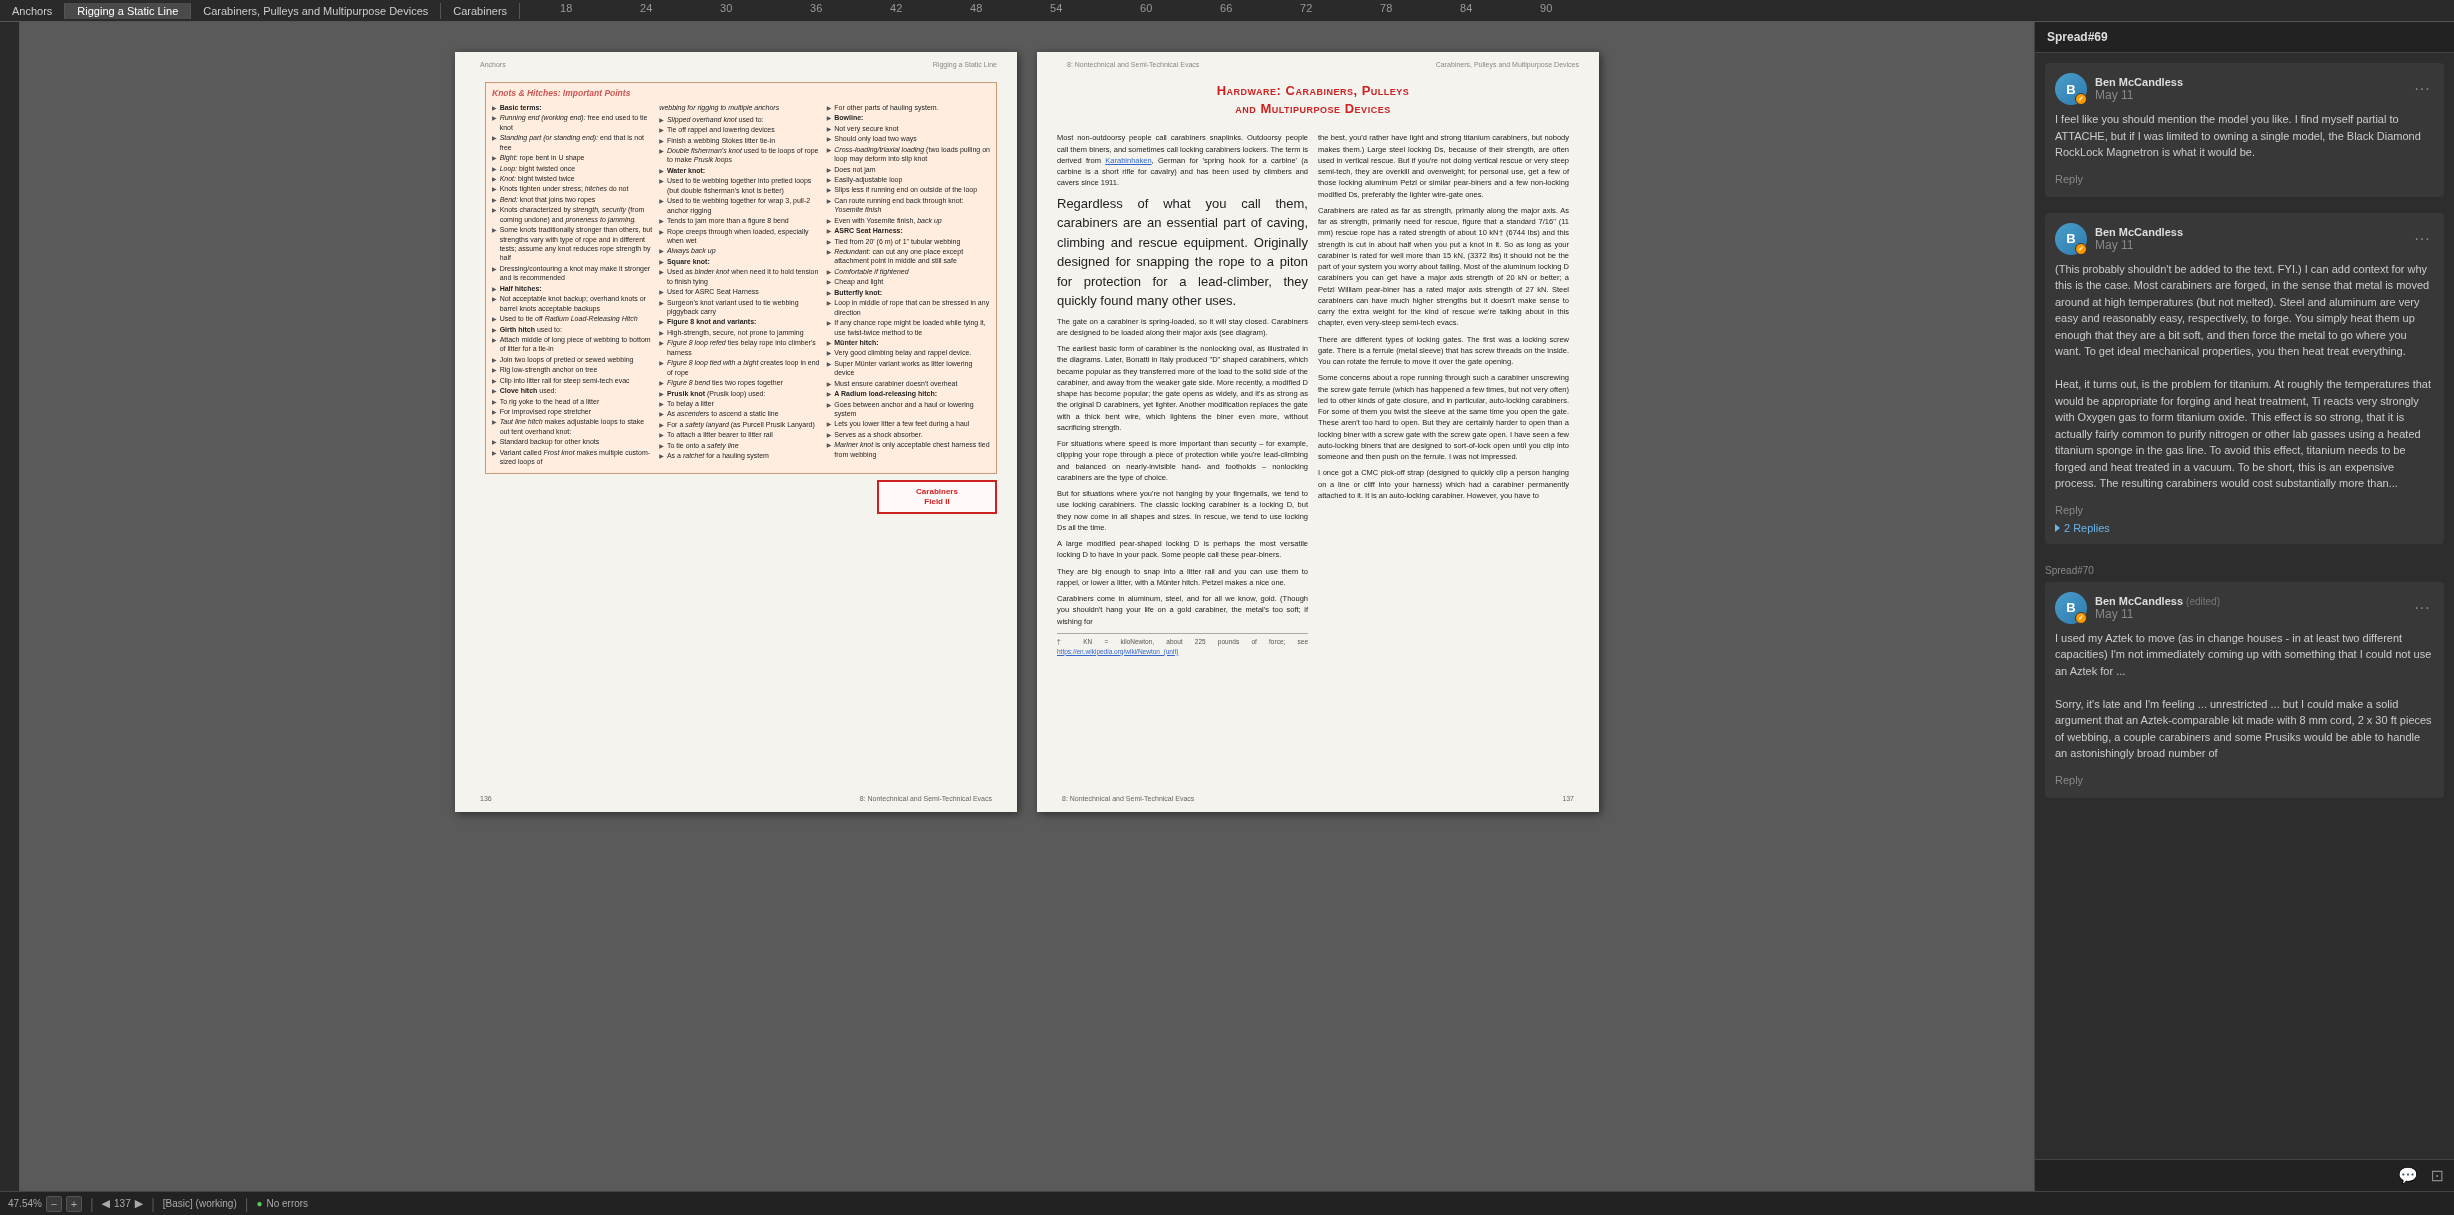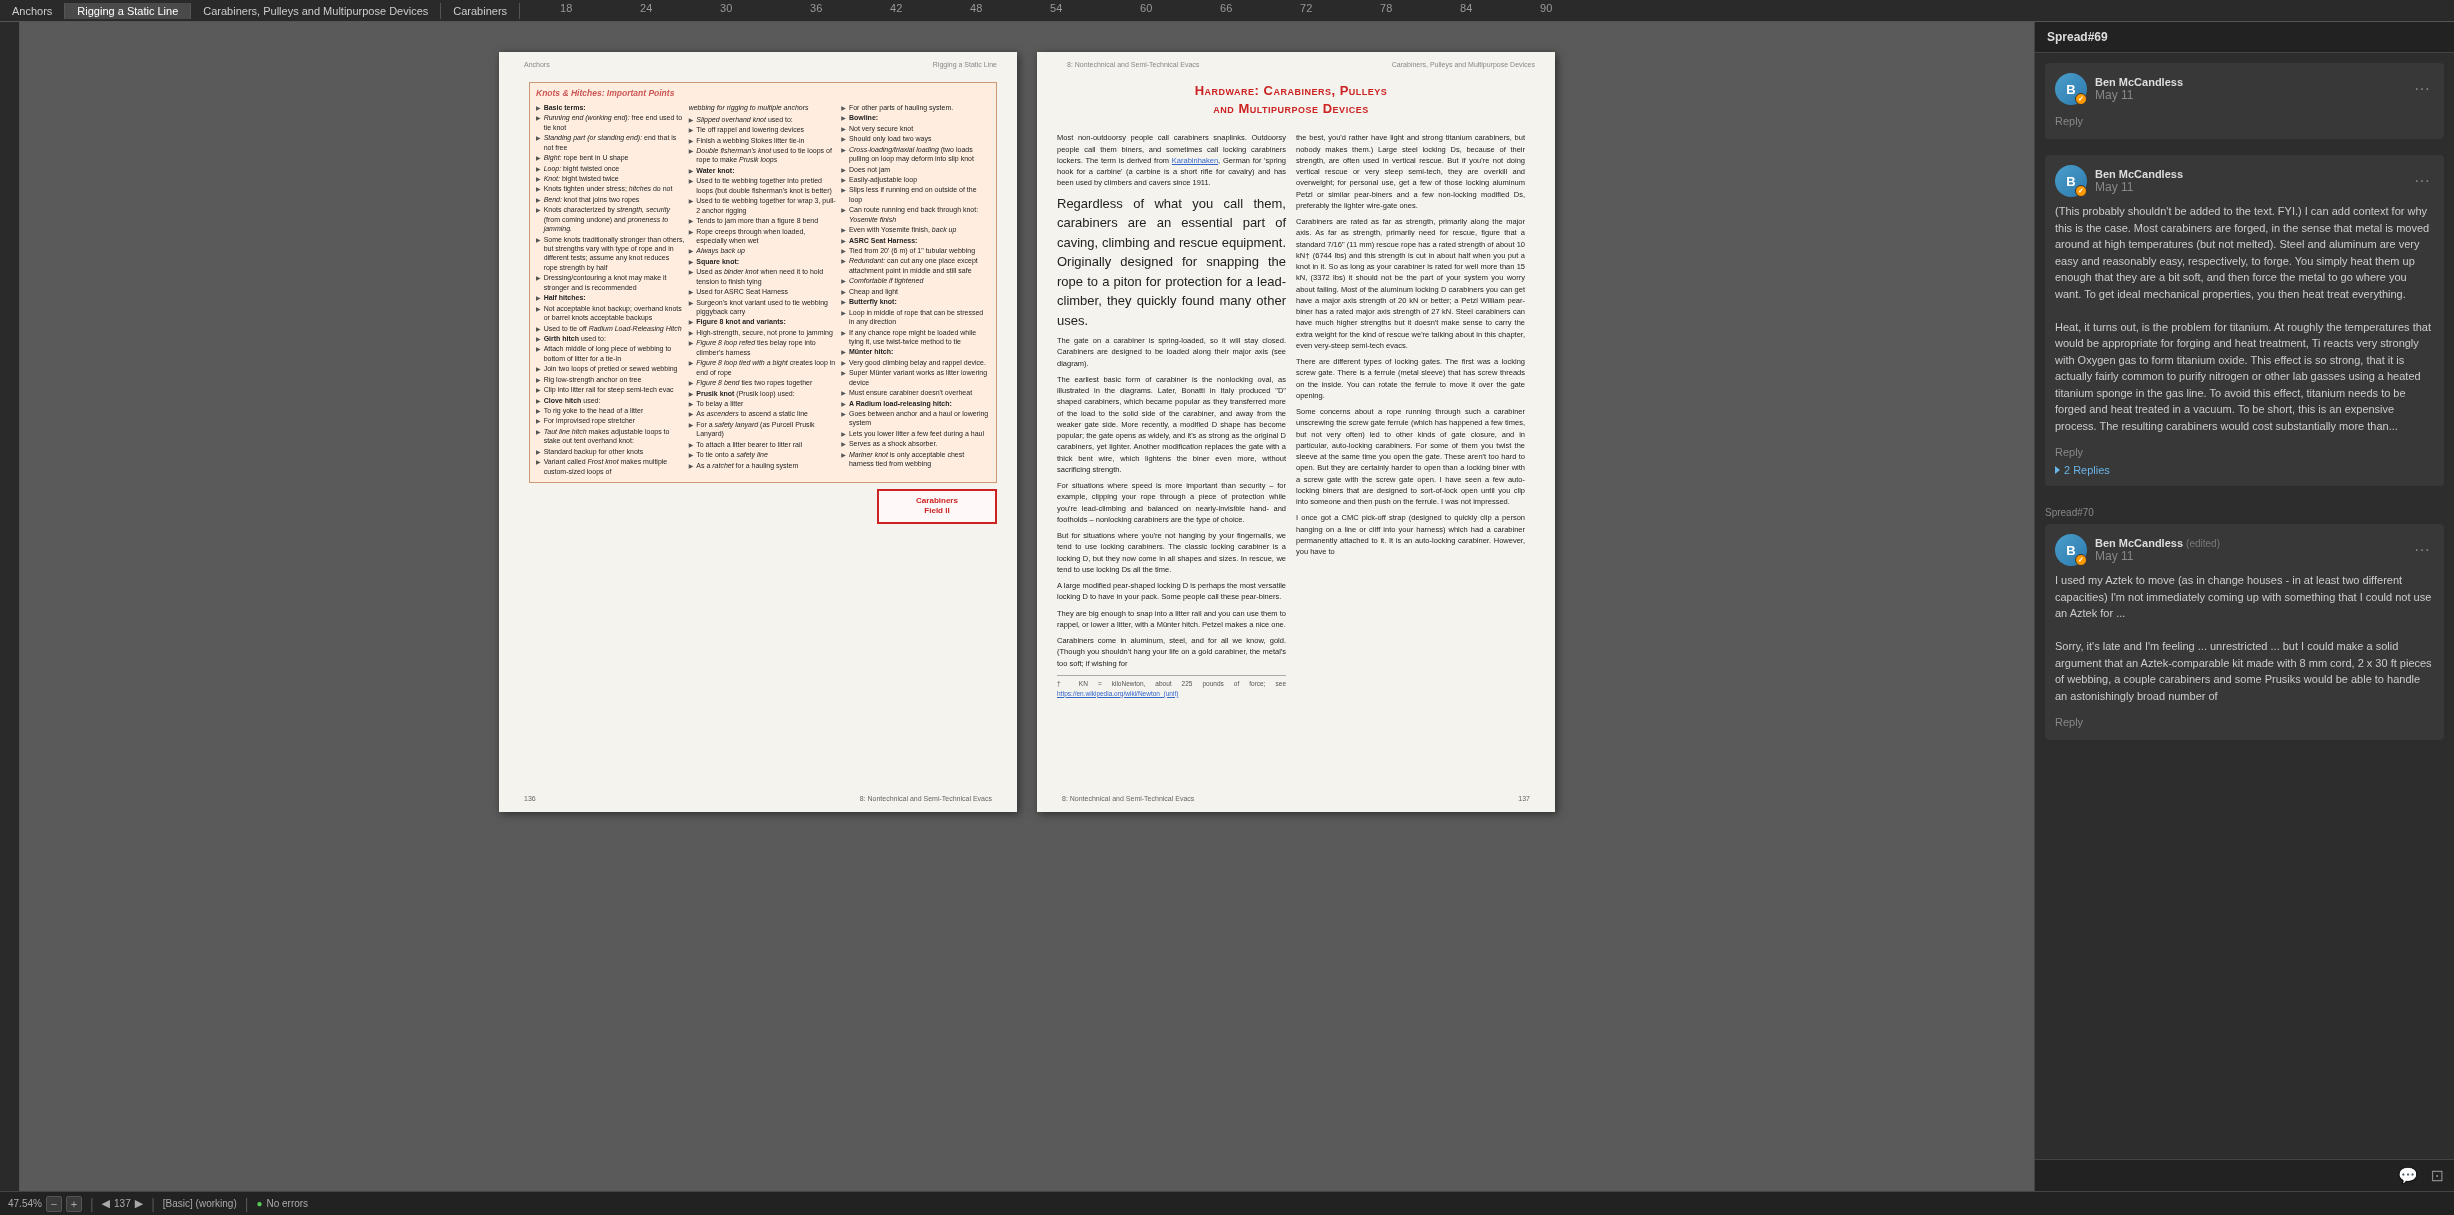--- a/index.html
+++ b/index.html
@@ -81,21 +81,21 @@
       display: flex;
       gap: 0;
       height: 100%;
       align-items: flex-start;
       padding: 20px 10px;
     }
 
     
     .page {
       background: #f5f3ee;
-      width: 518px;
+      width: 562px;
       min-height: 760px;
       box-shadow: 2px 2px 8px rgba(0,0,0,0.5);
       position: relative;
       font-size: 7.5px;
       line-height: 1.4;
       color: #222;
       overflow: hidden;
       flex-shrink: 0;
     }
 
@@ -864,20 +864,21 @@
             <div class="avatar-badge">
               <span class="avatar-badge-icon">✓</span>
             </div>
           </div>
           <div class="comment-author-info">
             <div class="comment-author">Ben McCandless</div>
             <div class="comment-date">May 11</div>
           </div>
           <div class="comment-menu">···</div>
         </div>
+        <div class="comment-text">I feel like you should mention the model you like.  I find myself partial to ATTACHE, but if I was limited to owning a single model, the Black Diamond RockLock Magnetron is what it would be.</div>
         <button class="comment-reply-btn">Reply</button>
       </div>
 
       <div class="comment-block">
         <div class="comment-header">
           <div class="avatar">
             B
             <div class="avatar-badge">
               <span class="avatar-badge-icon">✓</span>
             </div>

